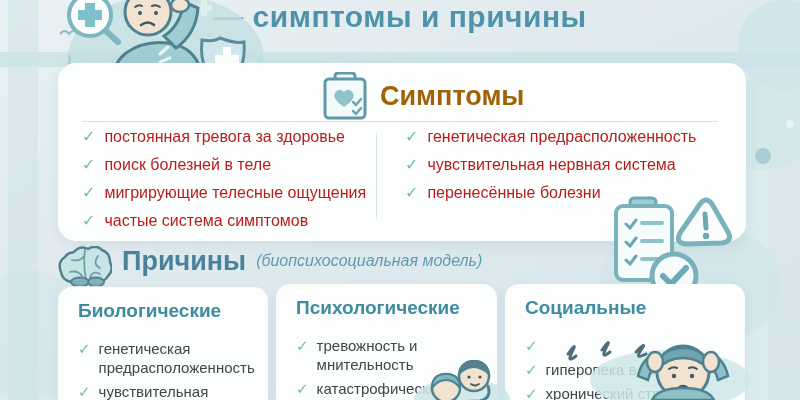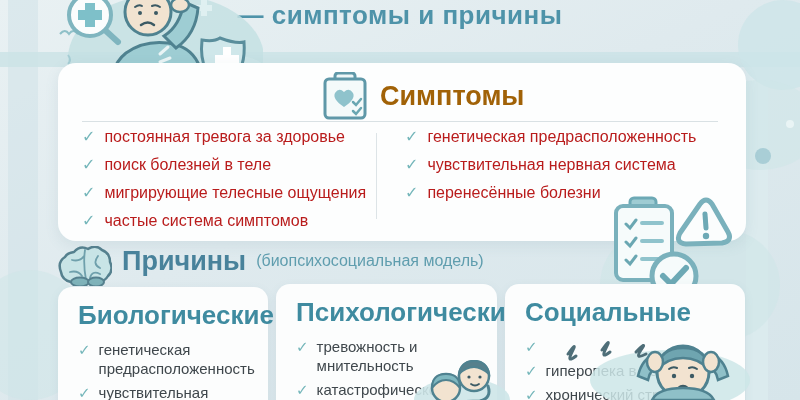--- a/index.html
+++ b/index.html
@@ -16,21 +16,21 @@
   .blob { position:absolute; border-radius:50%; background:#cde5e8; }
   .blob.b1 { left:738px; top:0; width:90px; height:90px; opacity:.8; }
   .blob.b2 { left:700px; top:80px; width:120px; height:90px; opacity:.55; }
   .blob.b3 { left:-30px; top:270px; width:120px; height:130px; opacity:.5; }
   .blob.b4 { left:600px; top:230px; width:180px; height:110px; opacity:.55; border-radius:55px; }
   .dot { position:absolute; border-radius:50%; background:#b9d9de; }
 
   
   .page-title {
     position:absolute; left:0; top:0; width:800px; text-align:center;
-    font-size:26px; font-weight:bold; color:#4e93a9; letter-spacing:.5px;
+    font-size:30px; font-weight:bold; color:#4e93a9; letter-spacing:.5px;
   }
 
   
   .hero { position:absolute; left:48px; top:0; }
 
   
   .symptoms-card {
     position:absolute; left:58px; top:63px; width:688px; height:178px;
     background:#fdfefe; border-radius:18px;
     box-shadow:0 4px 14px rgba(90,130,145,.12);
@@ -48,33 +48,33 @@
   .check-mark { color:#74b6ba; font-size:16px; line-height:19px; margin-right:9px; flex:none; }
   .sym-col .check-text { font-size:16px; color:#b91c1c; line-height:19px; white-space:nowrap; }
 
   
   .warn-illus { position:absolute; left:608px; top:196px; }
 
   
   .causes-header { position:absolute; left:58px; top:246px; display:flex; }
   .brain-wrap { margin-right:10px; }
   .causes-title { font-size:27px; font-weight:bold; color:#48829b; margin-right:10px; }
-  .causes-subtitle { font-size:16px; color:#5f9dae; padding-top:6px; }
+  .causes-subtitle { font-size:16px; color:#5f9dae; padding-top:6px;font-style:italic; }
 
   
   .cause-card {
     position:absolute; top:284px; height:150px;
     background:#fcfdfd; border-radius:14px;
     box-shadow:0 3px 10px rgba(90,130,145,.10);
     padding:13px 16px 0 20px;
   }
   .cause-card.bio { left:58px; width:210px; top:287px; }
   .cause-card.psy { left:276px; width:221px; }
   .cause-card.soc { left:505px; width:240px; }
-  .cause-title { font-size:26px; font-weight:bold; color:#3f8ba0; margin-bottom:9px; }
+  .cause-title { font-size:19px; font-weight:bold; color:#3f8ba0; margin-bottom:17px; }
   .cause-list { list-style:none; }
   .cause-list .check-row { margin-bottom:5px; }
   .cause-list .check-mark { font-size:15px; line-height:19px; margin-right:8px; }
   .cause-list .check-text { font-size:15px; color:#3f474c; line-height:19px; }
 
   .people-illus { position:absolute; left:412px; top:360px; }
   .stress-illus { position:absolute; left:540px; top:332px; }
 </style>
 </head>
 <body>

